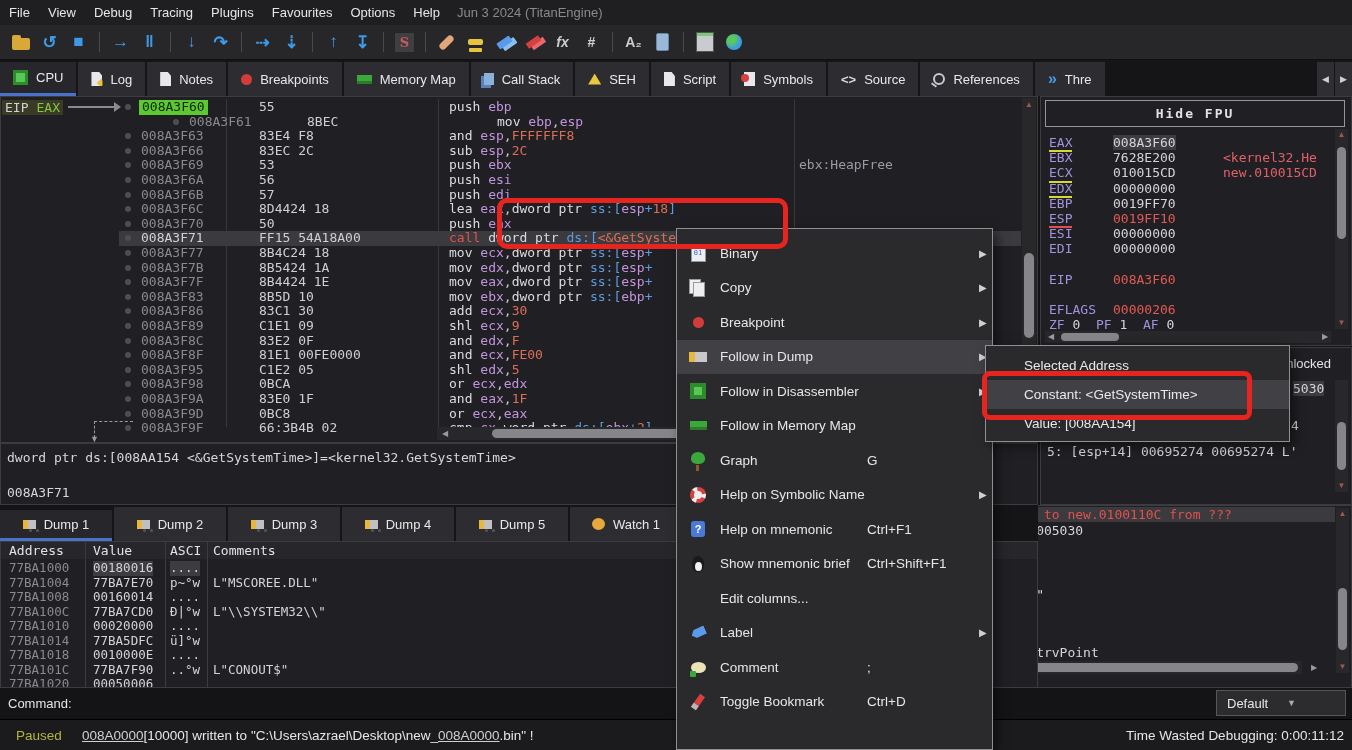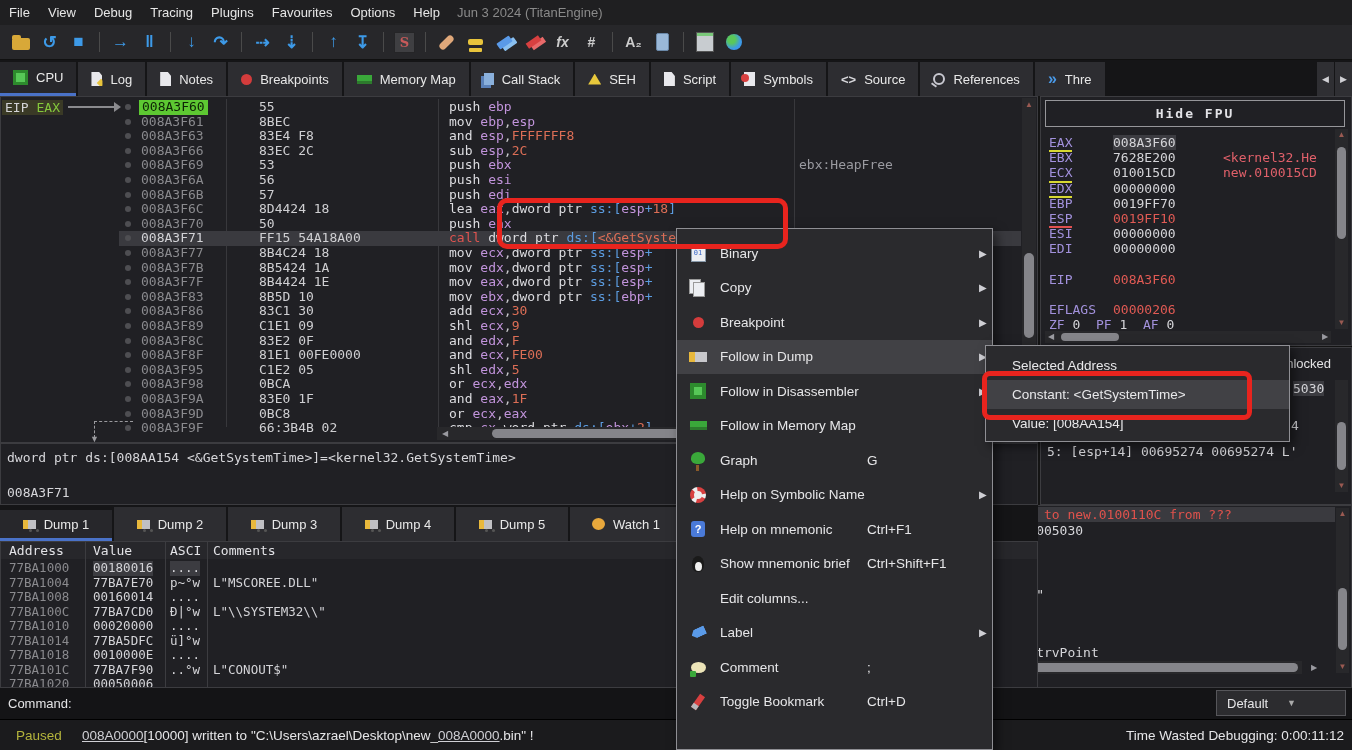--- a/index.html
+++ b/index.html
@@ -163,21 +163,21 @@
   .mi-highlighter:before{content:"";position:absolute;left:7px;top:0;width:5px;height:13px;background:#e8d83c;transform:rotate(-45deg)}
   .mi-highlighter:after{content:"";position:absolute;left:1px;bottom:1px;width:14px;height:3px;background:#e02020}
   .mi-labelico{background:#5a9ae8;width:15px;height:9px;clip-path:polygon(0 50%,28% 0,100% 0,100% 100%,28% 100%);transform:rotate(-25deg)}
   .mi-comment{background:#ece4b8;border-radius:50%;width:15px;height:11px}
   .mi-comment:after{content:"";position:absolute;left:1px;bottom:-1px;width:6px;height:6px;background:#3aa83a;border-radius:1px}
   .mi-bookmark{background:#d84040;width:6px;height:16px;transform:rotate(35deg)}
   .mi-bookmark:after{content:"";position:absolute;left:0;bottom:0;width:6px;height:5px;background:#b8b8bc}
 
   
   #submenu{position:absolute;left:985px;top:345px;width:305px;height:97px;background:#2a2a2d;border:1px solid #8f8f94;box-sizing:border-box;padding-top:5px;z-index:60;box-shadow:4px 4px 10px rgba(0,0,0,.5)}
-  .smi{height:29px;display:flex;align-items:center;padding-left:26px;font-size:13.5px;color:#e8e8ea;box-sizing:border-box}
+  .smi{height:29px;display:flex;align-items:center;padding-left:38px;font-size:13.5px;color:#e8e8ea;box-sizing:border-box}
   .smi.hl{background:#414145}
 
   
   #red1{position:absolute;left:497px;top:198px;width:281px;height:41px;border:5px solid #e8241e;border-radius:10px;z-index:70;pointer-events:none}
   #red2{position:absolute;left:982px;top:371px;width:260px;height:39px;border:5px solid #e8241e;border-radius:8px;z-index:70;pointer-events:none}
 </style>
 </head>
 <body>
 
 <div id="menubar">
@@ -299,21 +299,21 @@
   <div class="tabarr">◀</div>
   <div class="tabarr">▶</div>
 </div>
 
 <div id="disasm">
   <div class="colsep" style="left:225px"></div>
   <div class="colsep" style="left:437px"></div>
   <div class="colsep" style="left:793px"></div>
   <div id="drows">
       <div class="drow" style="top: 0px;"><span class="d-dot"></span><span class="d-addr eip">008A3F60</span><span class="d-bytes">55</span><span class="d-instr"><span class="k-mn">push</span><span class="k-pun"> </span><span class="k-reg">ebp</span></span></div>
-      <div class="drow" style="top: 14.6px;"><span class="d-dot"></span><span class="d-addr">008A3F61</span><span class="d-bytes">8BEC</span><span class="d-instr"><span class="k-mn">mov</span><span class="k-pun"> </span><span class="k-reg">ebp</span><span class="k-pun">,</span><span class="k-reg">esp</span></span></div>
+      <div class="drow" style="top: 14.6px; margin-left: 48px;"><span class="d-dot"></span><span class="d-addr">008A3F61</span><span class="d-bytes">8BEC</span><span class="d-instr"><span class="k-mn">mov</span><span class="k-pun"> </span><span class="k-reg">ebp</span><span class="k-pun">,</span><span class="k-reg">esp</span></span></div>
       <div class="drow" style="top: 29.2px;"><span class="d-dot"></span><span class="d-addr">008A3F63</span><span class="d-bytes">83E4 F8</span><span class="d-instr"><span class="k-mn">and</span><span class="k-pun"> </span><span class="k-reg">esp</span><span class="k-pun">,</span><span class="k-num">FFFFFFF8</span></span></div>
       <div class="drow" style="top: 43.8px;"><span class="d-dot"></span><span class="d-addr">008A3F66</span><span class="d-bytes">83EC 2C</span><span class="d-instr"><span class="k-mn">sub</span><span class="k-pun"> </span><span class="k-reg">esp</span><span class="k-pun">,</span><span class="k-num">2C</span></span></div>
       <div class="drow" style="top: 58.4px;"><span class="d-dot"></span><span class="d-addr">008A3F69</span><span class="d-bytes">53</span><span class="d-instr"><span class="k-mn">push</span><span class="k-pun"> </span><span class="k-reg">ebx</span></span><span class="d-cmt">ebx:HeapFree</span></div>
       <div class="drow" style="top: 73px;"><span class="d-dot"></span><span class="d-addr">008A3F6A</span><span class="d-bytes">56</span><span class="d-instr"><span class="k-mn">push</span><span class="k-pun"> </span><span class="k-reg">esi</span></span></div>
       <div class="drow" style="top: 87.6px;"><span class="d-dot"></span><span class="d-addr">008A3F6B</span><span class="d-bytes">57</span><span class="d-instr"><span class="k-mn">push</span><span class="k-pun"> </span><span class="k-reg">edi</span></span></div>
       <div class="drow" style="top: 102.2px;"><span class="d-dot"></span><span class="d-addr">008A3F6C</span><span class="d-bytes">8D4424 18</span><span class="d-instr"><span class="k-mn">lea</span><span class="k-pun"> </span><span class="k-reg">eax</span><span class="k-pun">,</span><span class="k-kw">dword</span><span class="k-pun"> </span><span class="k-kw">ptr</span><span class="k-pun"> </span><span class="k-seg">ss</span><span class="k-br">:</span><span class="k-br">[</span><span class="k-reg">esp</span><span class="k-br">+</span><span class="k-num">18</span><span class="k-br">]</span></span></div>
       <div class="drow" style="top: 116.8px;"><span class="d-dot"></span><span class="d-addr">008A3F70</span><span class="d-bytes">50</span><span class="d-instr"><span class="k-mn">push</span><span class="k-pun"> </span><span class="k-reg">eax</span></span></div>
       <div class="drow sel" style="top: 131.4px;"><span class="d-dot"></span><span class="d-addr selt">008A3F71</span><span class="d-bytes">FF15 54A18A00</span><span class="d-instr"><span class="k-call">call</span><span class="k-pun"> </span><span class="k-kw">dword</span><span class="k-pun"> </span><span class="k-kw">ptr</span><span class="k-pun"> </span><span class="k-seg">ds</span><span class="k-br">:</span><span class="k-br">[</span><span class="k-sym">&lt;&amp;GetSystemTime&gt;</span><span class="k-br">]</span></span></div>
       <div class="drow" style="top: 146px;"><span class="d-dot"></span><span class="d-addr">008A3F77</span><span class="d-bytes">8B4C24 18</span><span class="d-instr"><span class="k-mn">mov</span><span class="k-pun"> </span><span class="k-reg">ecx</span><span class="k-pun">,</span><span class="k-kw">dword</span><span class="k-pun"> </span><span class="k-kw">ptr</span><span class="k-pun"> </span><span class="k-seg">ss</span><span class="k-br">:</span><span class="k-br">[</span><span class="k-reg">esp</span><span class="k-br">+</span></span></div>
       <div class="drow" style="top: 160.6px;"><span class="d-dot"></span><span class="d-addr">008A3F7B</span><span class="d-bytes">8B5424 1A</span><span class="d-instr"><span class="k-mn">mov</span><span class="k-pun"> </span><span class="k-reg">edx</span><span class="k-pun">,</span><span class="k-kw">dword</span><span class="k-pun"> </span><span class="k-kw">ptr</span><span class="k-pun"> </span><span class="k-seg">ss</span><span class="k-br">:</span><span class="k-br">[</span><span class="k-reg">esp</span><span class="k-br">+</span></span></div>

